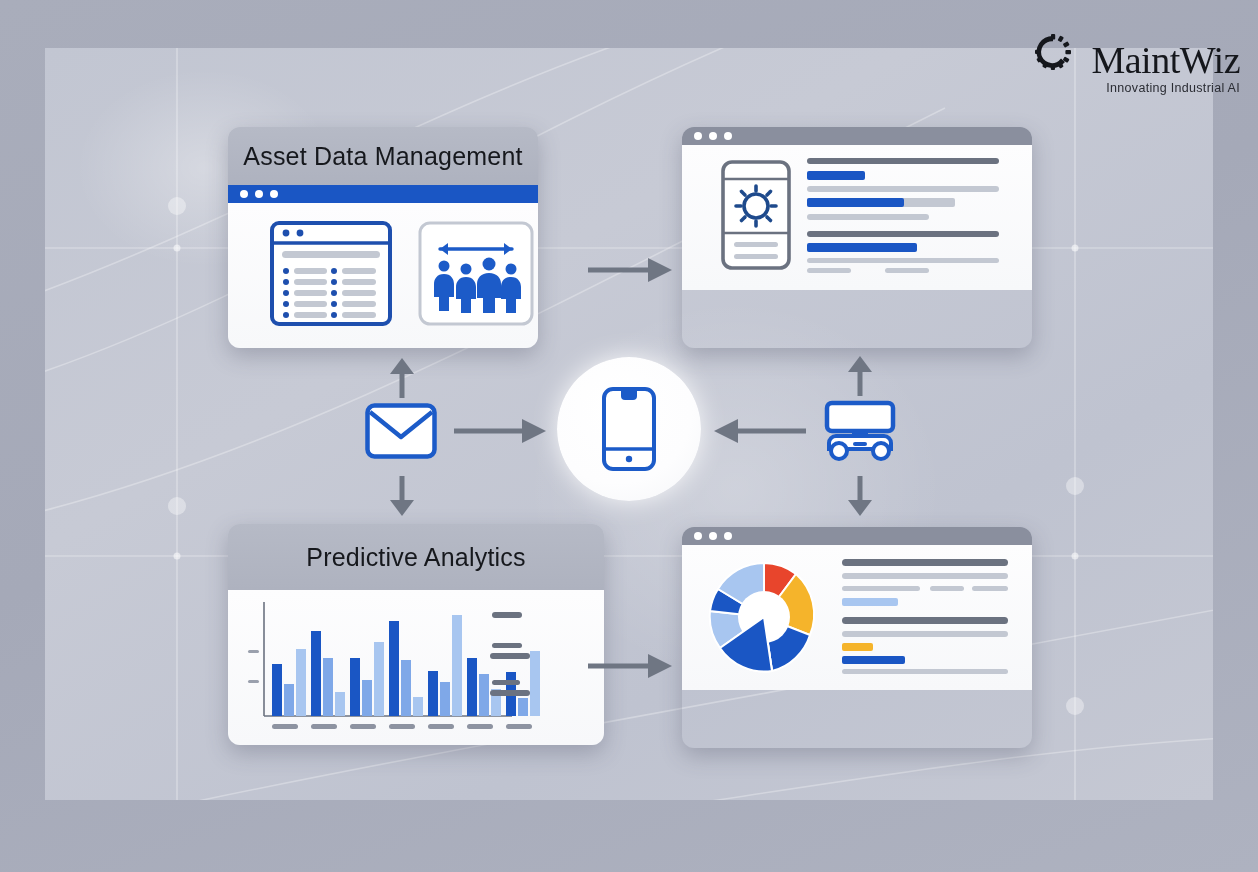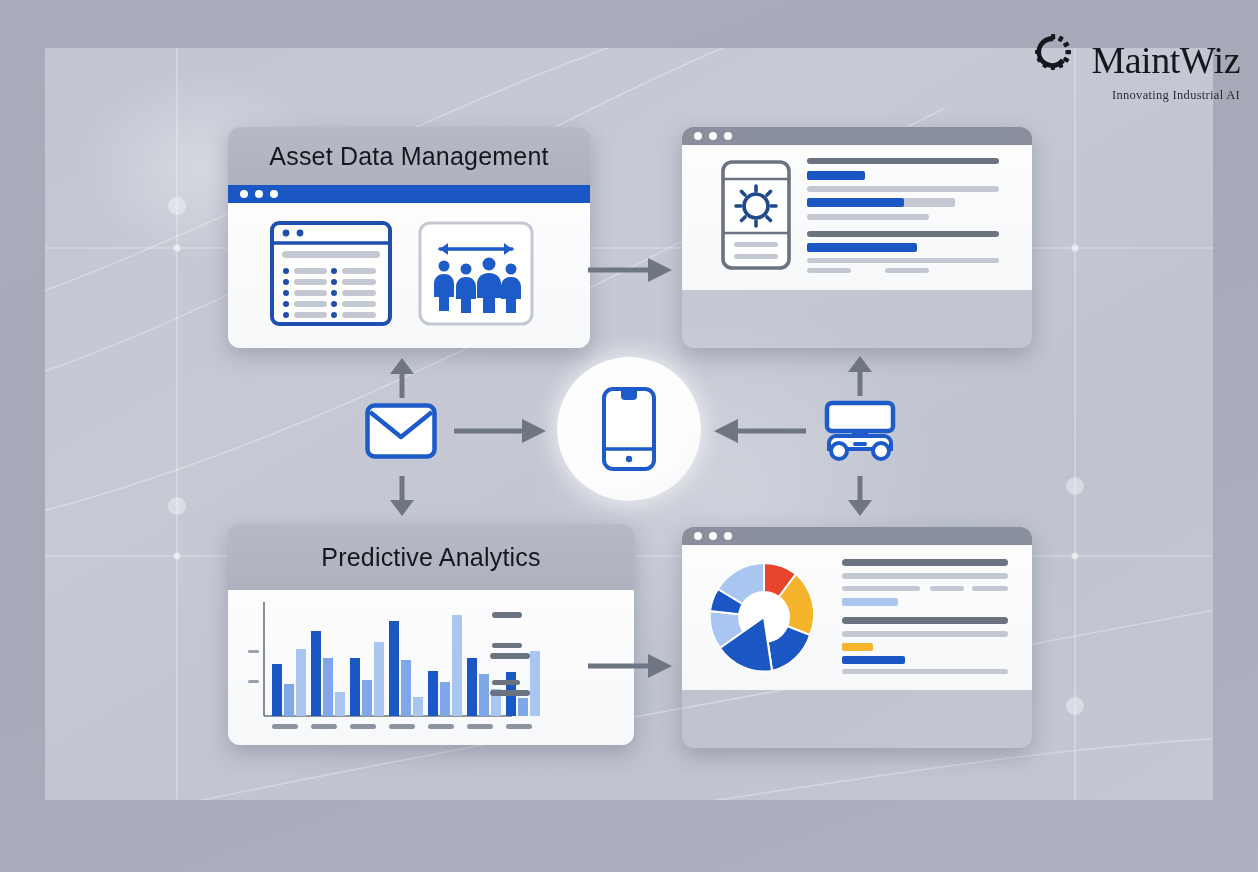--- a/index.html
+++ b/index.html
@@ -25,44 +25,44 @@
   
   .card{position:absolute;border-radius:12px;overflow:hidden;
     box-shadow:0 8px 22px rgba(60,66,85,.28);}
   .card .hdr{height:58px;display:flex;align-items:center;justify-content:center;
     background:linear-gradient(180deg,#b6bac6 0%,#aeb2bf 100%);}
   .card .hdr span{font-size:25px;color:#16181d;letter-spacing:.2px;font-weight:400;}
   .card .dots{height:18px;display:flex;align-items:center;padding-left:12px;gap:7px;}
   .card .dots i{width:8px;height:8px;border-radius:50%;background:#fff;display:block;}
   .card .body{background:linear-gradient(180deg,#fdfdfe 0%,#f7f8fa 100%);}
 
-  #card-adm{left:228px;top:127px;width:362px;height:221px;}
+  #card-adm{left:228px;top:127px;width:310px;height:221px;}
   #card-ms {left:682px;top:127px;width:350px;height:221px;}
-  #card-pa {left:228px;top:524px;width:406px;height:221px;}
+  #card-pa {left:228px;top:524px;width:376px;height:221px;}
   #card-pd {left:682px;top:527px;width:350px;height:221px;}
   #card-pa .hdr{height:66px;}
 
   
   .hub{position:absolute;left:557px;top:357px;width:144px;height:144px;border-radius:50%;
     background:radial-gradient(circle at 42% 36%,#ffffff 0%,#fdfdfe 60%,#f4f5f8 100%);
     box-shadow:0 0 26px rgba(255,255,255,.85);
     display:flex;align-items:center;justify-content:center;}
 
   .ico{position:absolute;}
   .arr{position:absolute;}
   svg{display:block;}
   .ttl{pointer-events:none;}
 
   
   .logo{position:absolute;right:18px;top:34px;text-align:right;}
   .logo .row{display:flex;align-items:flex-end;justify-content:flex-end;gap:18px;}
   .logo .name{font-family:"Liberation Serif",serif;font-size:38px;color:#15171c;
     line-height:.95;letter-spacing:-.5px;}
-  .logo .tag{font-family:Liberation Serif, serif;font-size:12.5px;color:#2a2c33;
-    margin-top:10px;letter-spacing:.3px;}
+  .logo .tag{font-family:Liberation Sans, sans-serif;font-size:12.5px;color:#2a2c33;
+    margin-top:3px;letter-spacing:.3px;}
 </style>
 </head>
 <body>
 
 <div class="stage">
 
   <div class="panel">
     <svg class="bg" viewBox="0 0 1168 752" preserveAspectRatio="none">
       <g stroke="#ffffff" stroke-opacity=".42" stroke-width="1.2" fill="none">
         <line x1="132" y1="0" x2="132" y2="752"></line>

